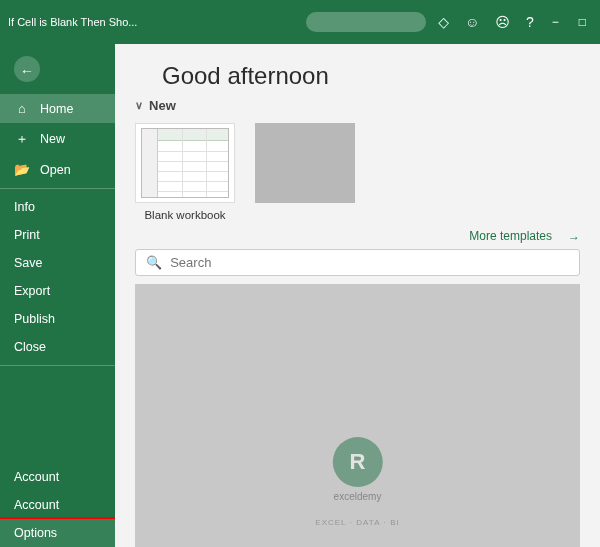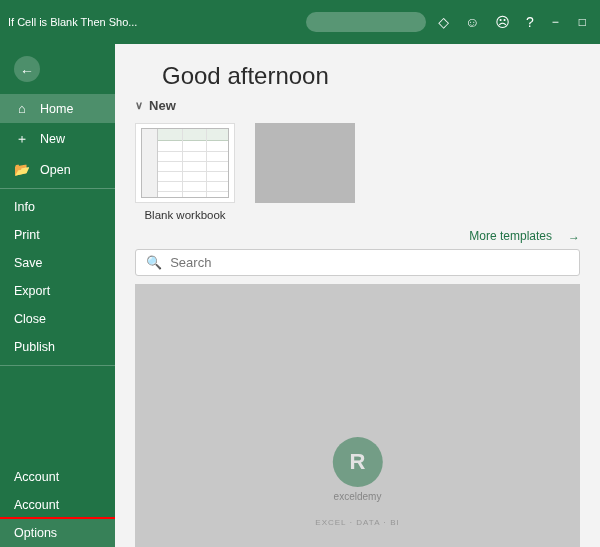--- a/index.html
+++ b/index.html
@@ -343,24 +343,24 @@
       <div class="sidebar-item">
         <span>Print</span>
       </div>
       <div class="sidebar-item">
         <span>Save</span>
       </div>
       <div class="sidebar-item">
         <span>Export</span>
       </div>
       <div class="sidebar-item">
+        <span>Publish</span>
+      </div>
+      <div class="sidebar-item">
         <span>Close</span>
-      </div>
-      <div class="sidebar-item">
-        <span>Publish</span>
       </div>
 
       <div class="sidebar-divider"></div>
     </div>
 
     <div class="sidebar-bottom">
       <div class="sidebar-item">
         <span>Account</span>
       </div>
       <div class="sidebar-item">

